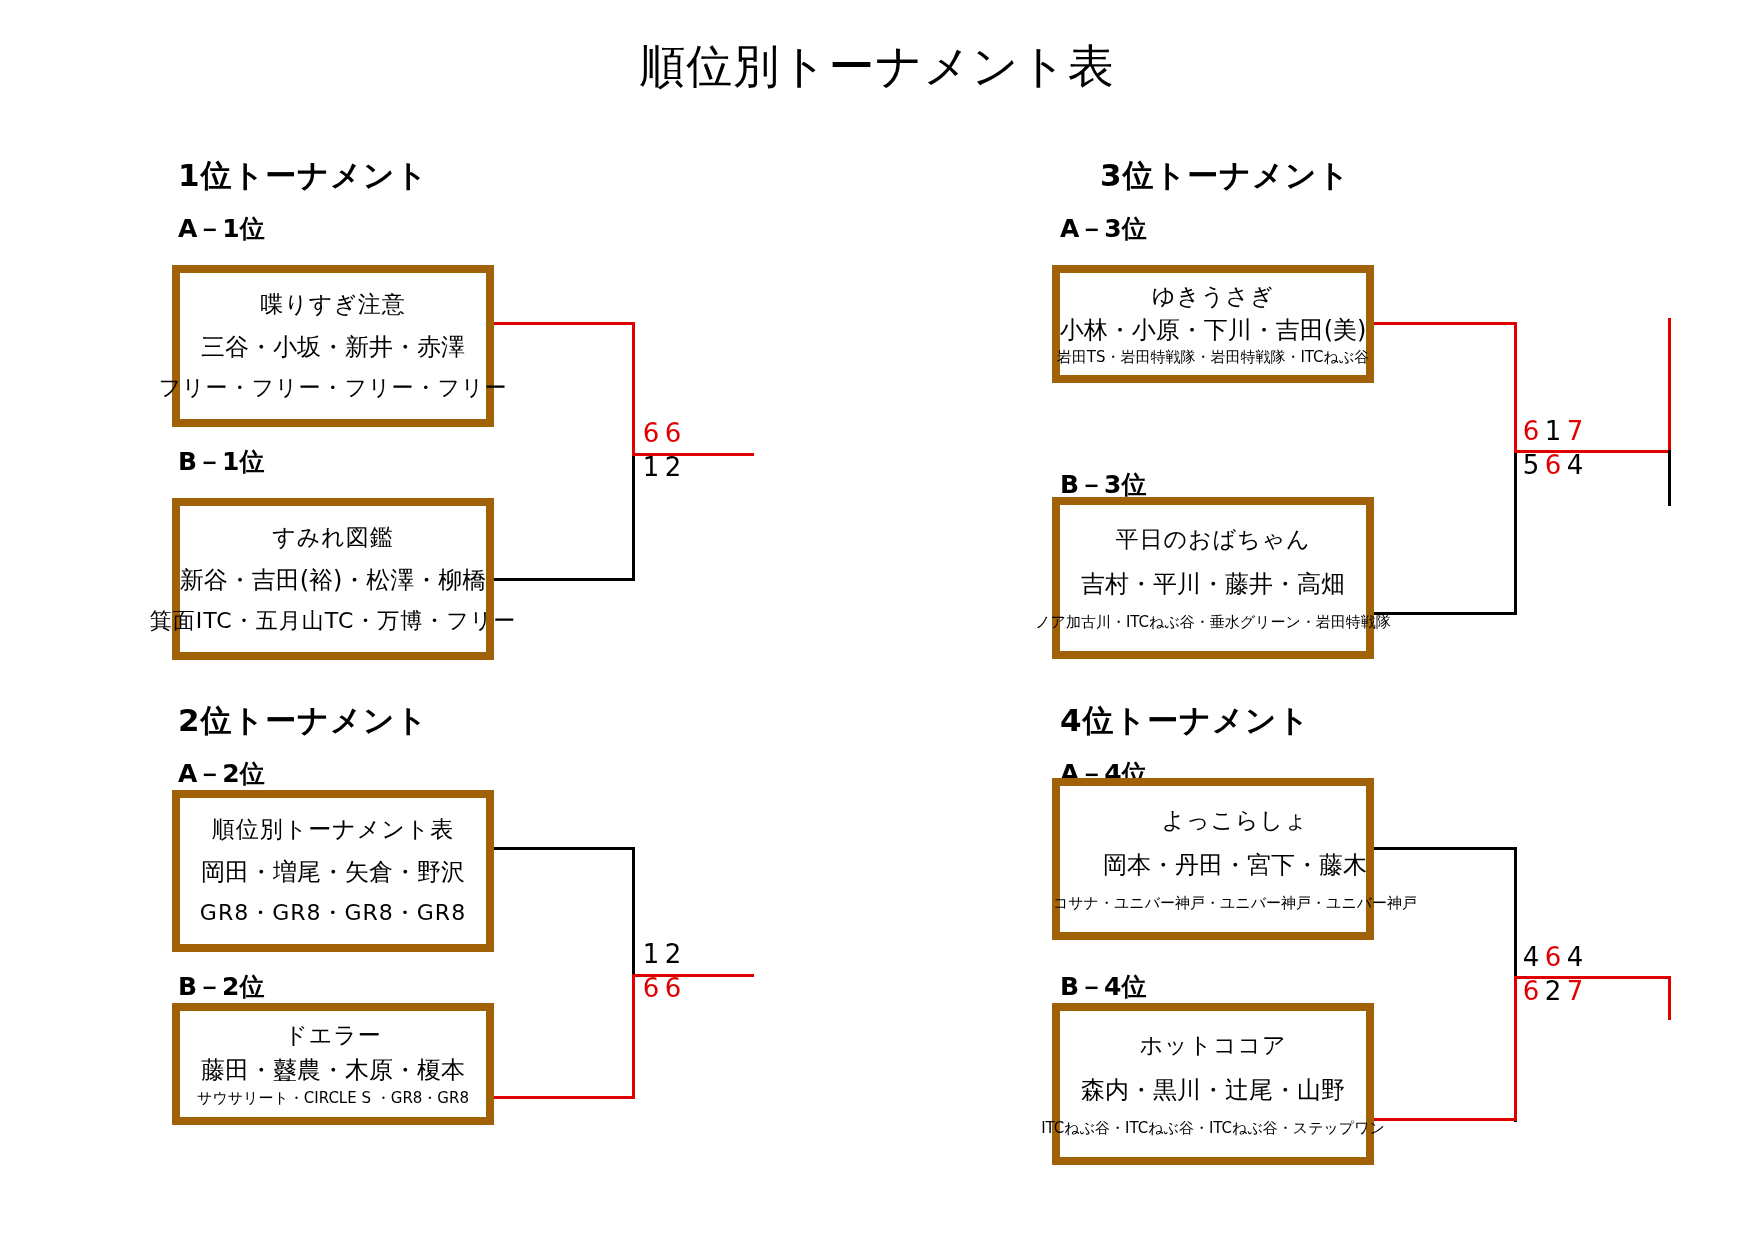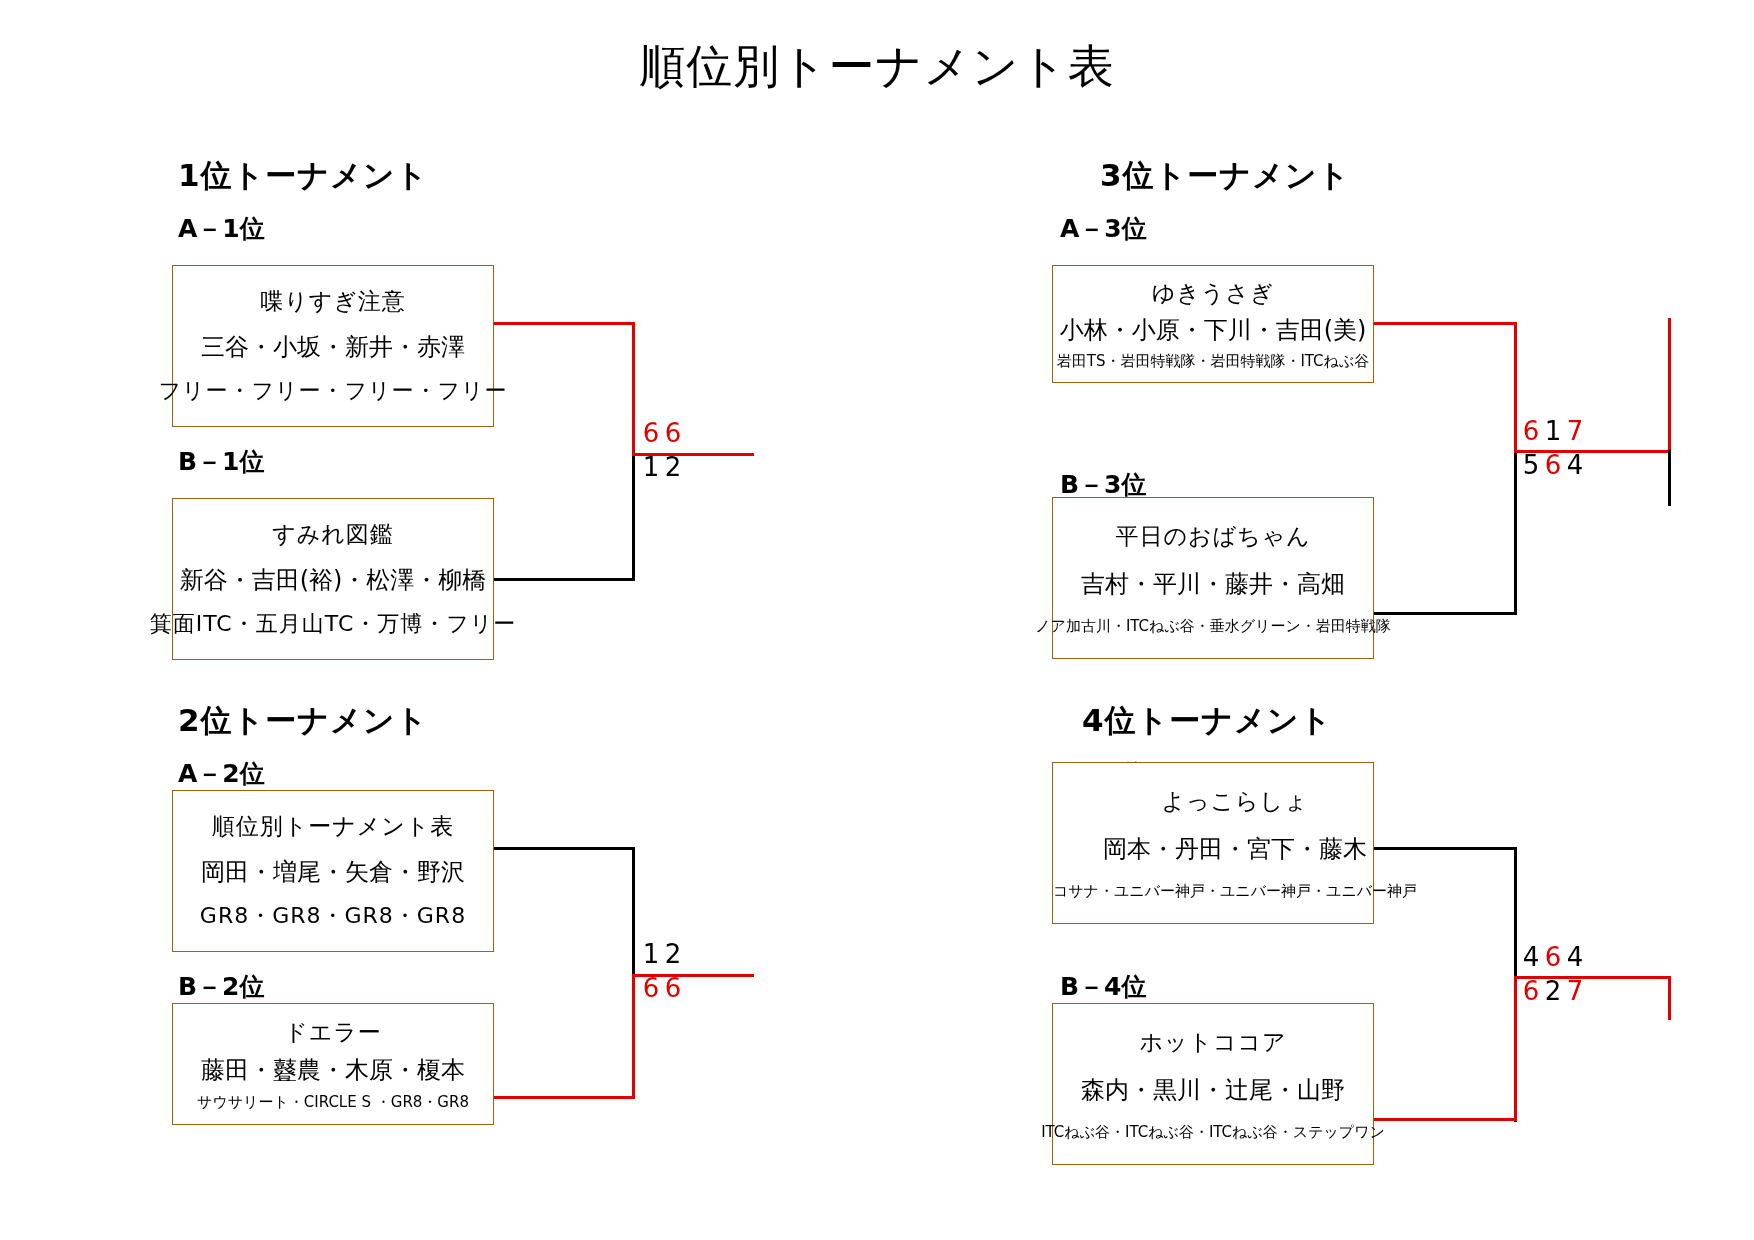--- a/index.html
+++ b/index.html
@@ -34,21 +34,21 @@
     position:absolute;
     font-size:25px;
     font-weight:700;
     letter-spacing:0px;
     white-space:nowrap;
   }
 
   .team-box{
     position:absolute;
     box-sizing:border-box;
-    border:1px solid #a16207;
+    border:8px solid #a16207;
     background:#ffffff;
     display:flex;
     flex-direction:column;
     justify-content:space-evenly;
     align-items:center;
     padding:6px 4px;
   }
   .team-name{
     font-size:23px;
     letter-spacing:1px;
@@ -199,25 +199,25 @@
     <div class="score-row">
       <span class="cell sc-black">1</span>
       <span class="cell sc-black">2</span>
     </div>
     <div class="score-row" style="margin-top:8px;">
       <span class="cell sc-red">6</span>
       <span class="cell sc-red">6</span>
     </div>
   </div>
 
-  <div class="section-title" style="left:1060px;top:700px;margin-left:22px;">4位トーナメント</div>
+  <div class="section-title" style="left:1060px;top:700px;">4位トーナメント</div>
 
   <div class="seed-label" style="left:1060px;top:757px;">A－4位</div>
 
-  <div class="team-box" style="left:1052px;top:762px;width:322px;height:162px;padding-left:48px;">
+  <div class="team-box" style="left:1052px;top:778px;width:322px;height:162px;padding-left:48px;">
     <div class="team-name">よっこらしょ</div>
     <div class="team-players">岡本・丹田・宮下・藤木</div>
     <div class="team-clubs">コサナ・ユニバー神戸・ユニバー神戸・ユニバー神戸</div>
   </div>
 
   <div class="seed-label" style="left:1060px;top:970px;">B－4位</div>
 
   <div class="team-box" style="left:1052px;top:1003px;width:322px;height:162px;">
     <div class="team-name">ホットココア</div>
     <div class="team-players">森内・黒川・辻尾・山野</div>

